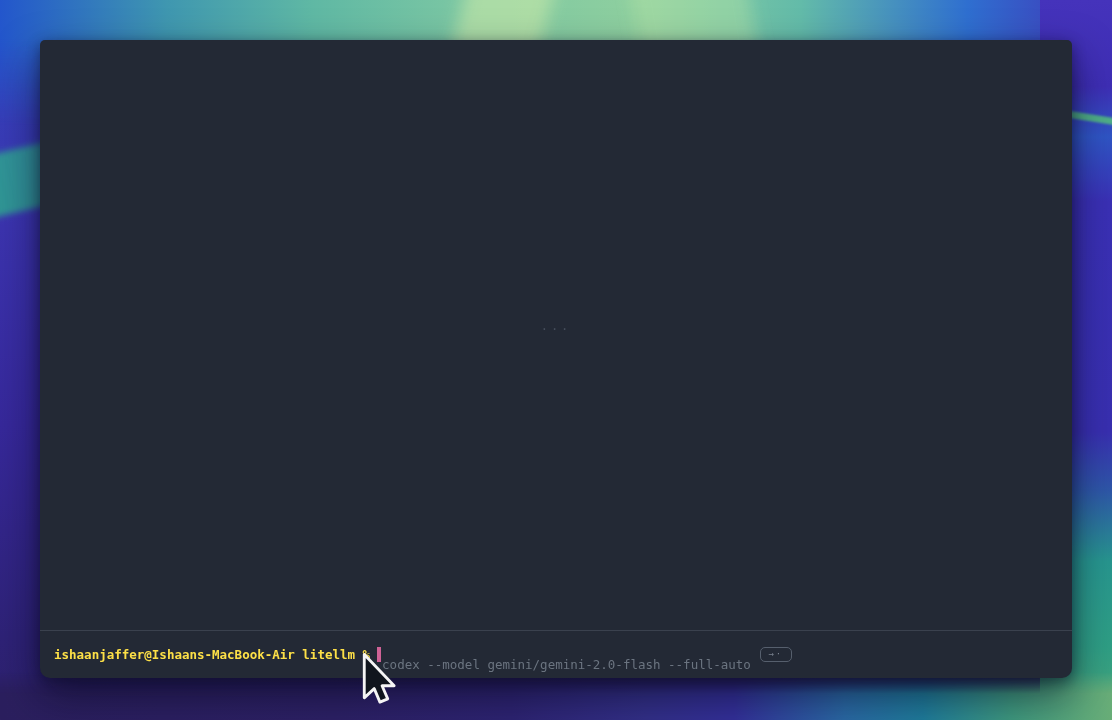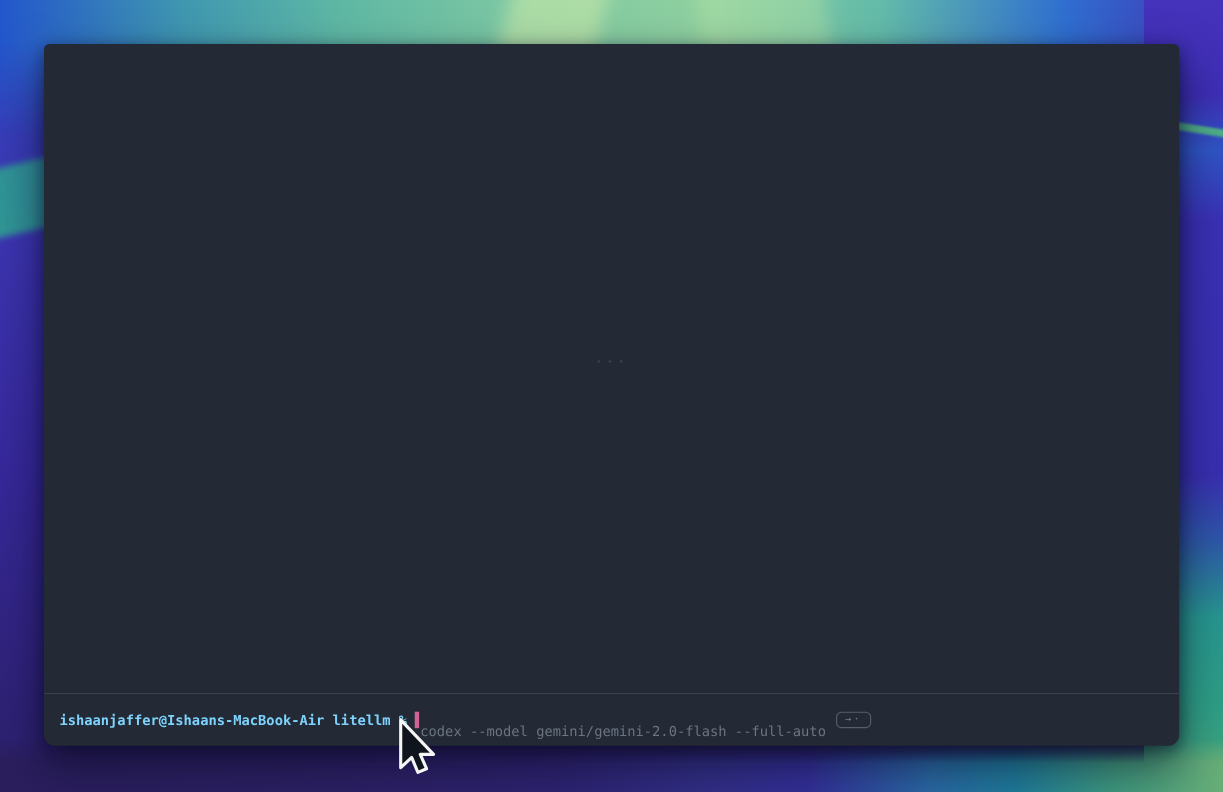--- a/index.html
+++ b/index.html
@@ -31,21 +31,21 @@
   .terminal { position:absolute; left:40px; top:40px; width:1032px; height:638px;
     background:#232935; border-radius:5px 5px 10px 10px;
     box-shadow:0 18px 42px rgba(8,8,28,0.55), 0 4px 14px rgba(8,8,28,0.45);
     display:flex; flex-direction:column; }
   .term-body { position:relative; flex:1; }
   .dots { position:absolute; left:50%; top:282px; transform:translateX(-50%);
     color:#454d5b; font-size:12px; letter-spacing:3px; }
   .divider { height:1px; background:#3a414e; }
   .input-bar { height:47px; display:flex; align-items:center; padding:0 14px;
     font-size:12.5px; border-radius:0 0 10px 10px; white-space:pre; }
-  .prompt { color:#7dd3fc; font-weight:bold; }
+  .prompt { color:#fde047; font-weight:bold; }
   .caret { display:inline-block; width:4px; height:15px; background:#cf6296;
     margin-left:7px; margin-right:1px; vertical-align:middle; }
   .suggestion { color:#6b7480;margin-top:20px; }
   .hint-badge { display:inline-flex; align-items:center; justify-content:center;
     margin-left:9px; min-width:32px; height:15px; padding:0 5px;
     border:1px solid #565f6d; border-radius:5px; color:#79818e;
     font-size:9px; letter-spacing:2px; line-height:1; }
 
   
   .pointer { position:absolute; left:360px; top:652px; width:37px; height:59px; z-index:50; }

